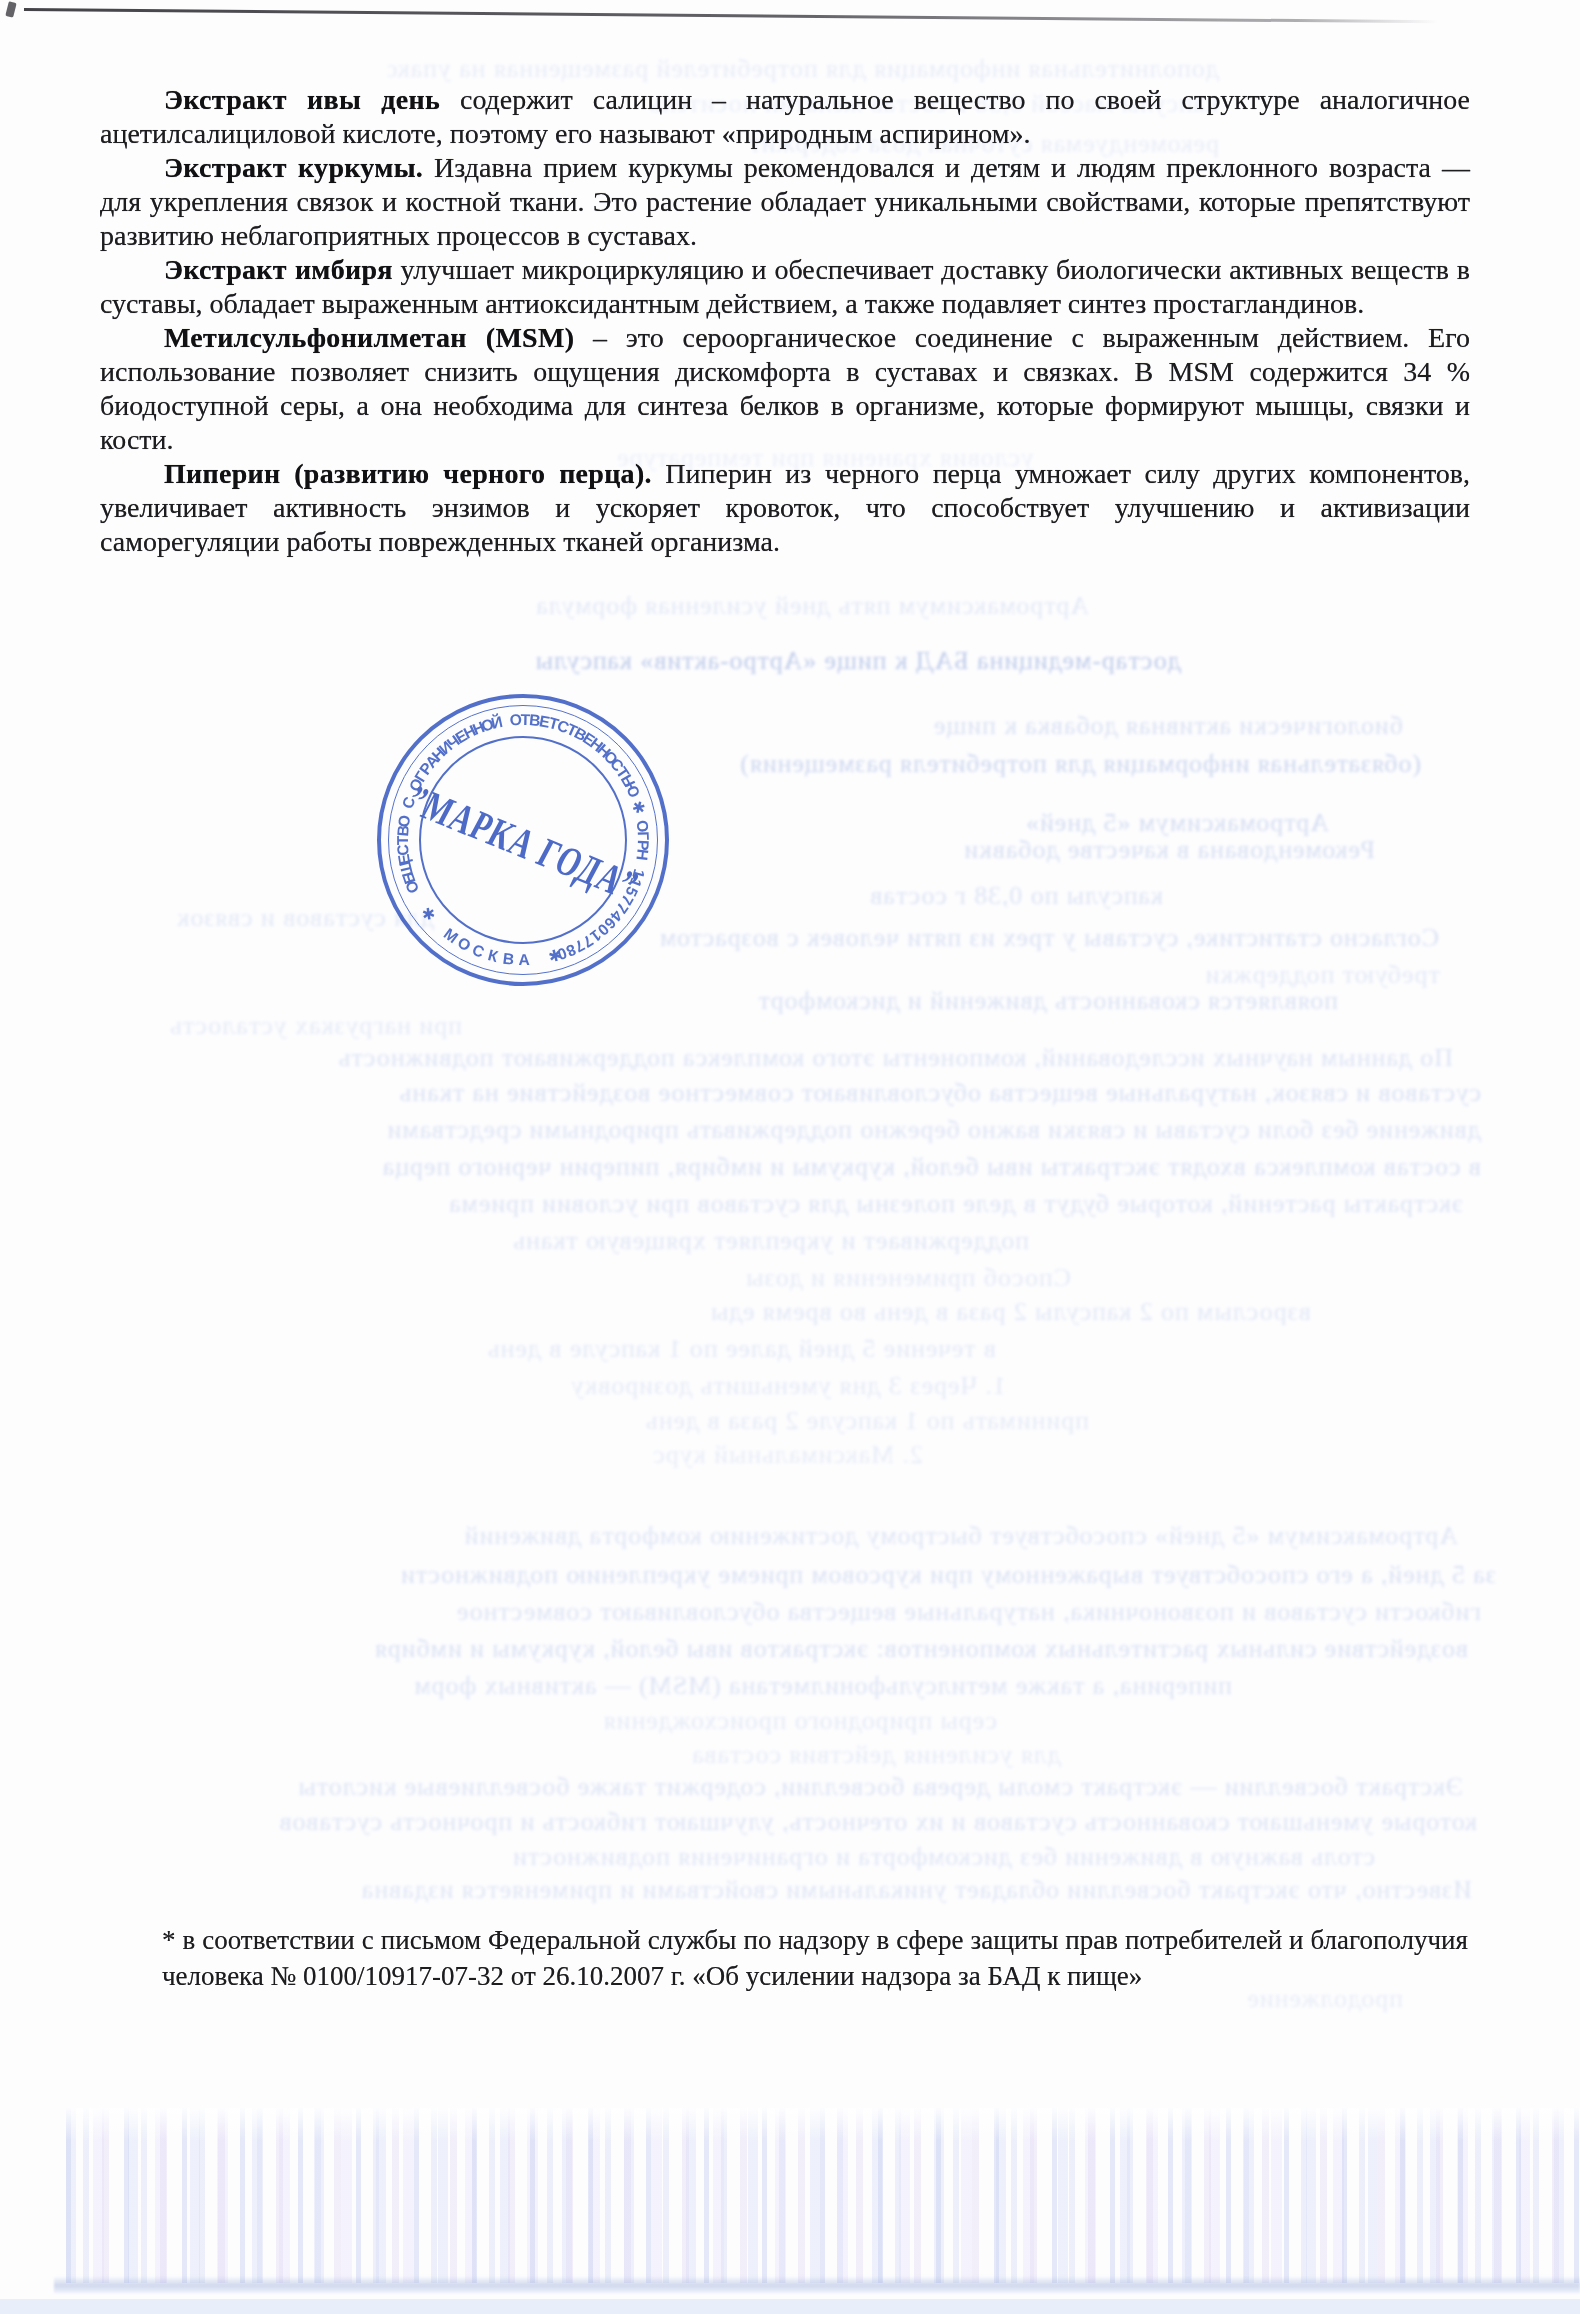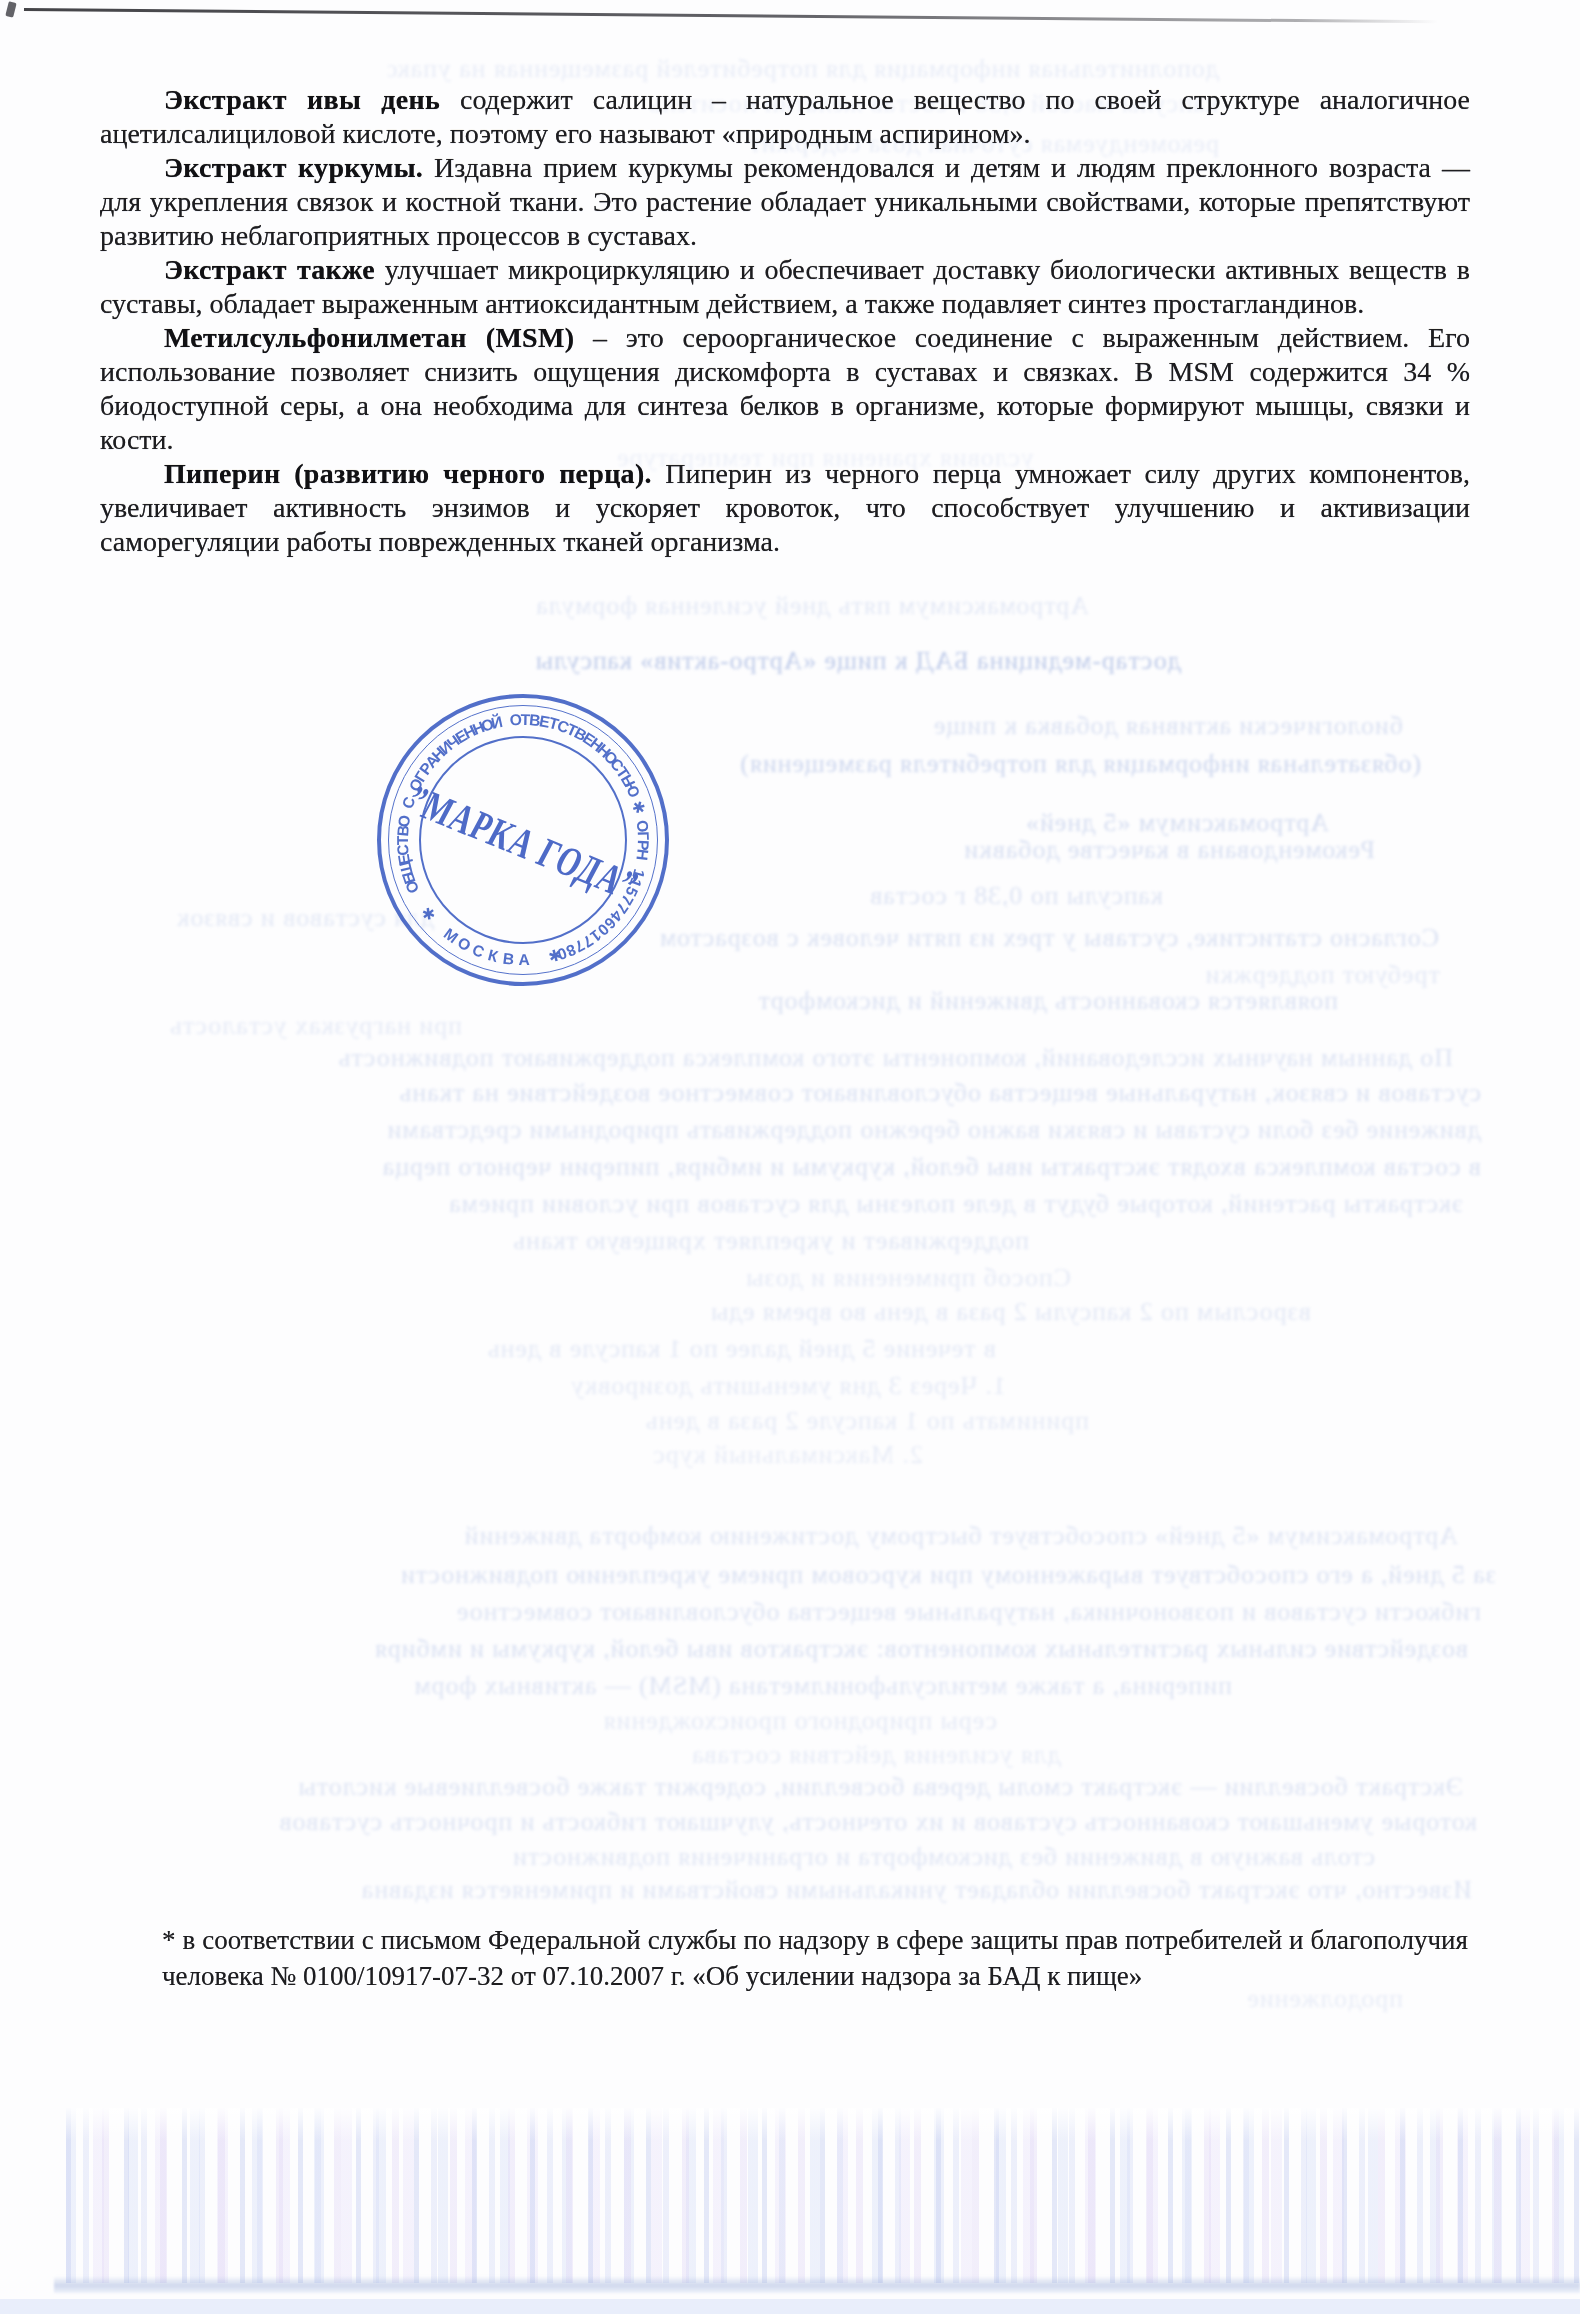--- a/index.html
+++ b/index.html
@@ -130,21 +130,21 @@
       <div class="bleed-line" style="top: 1807px; left: 102px; width: 1375px; opacity: 0.2;">которые уменьшают скованность суставов и их отечность, улучшают гибкость и прочность суставов</div>
       <div class="bleed-line" style="top: 1842px; left: 129px; width: 1246px; opacity: 0.18;">столь важную в движении без дискомфорта и ограничения подвижности</div>
       <div class="bleed-line" style="top: 1875px; left: 106px; width: 1366px; opacity: 0.19;">Известно, что экстракт босвеллии обладает уникальными свойствами и применяется издавна</div>
       <div class="bleed-line" style="top: 1984px; left: 1181px; width: 222px; opacity: 0.13;">продолжение</div>
     </div>
 
   <div class="body-text">
     <div>
         <p class="para"><b>Экстракт ивы день</b><span> содержит салицин – натуральное вещество по своей структуре аналогичное ацетилсалициловой кислоте, поэтому его называют «природным аспирином».</span></p>
         <p class="para"><b>Экстракт куркумы.</b><span> Издавна прием куркумы рекомендовался и детям и людям преклонного возраста — для укрепления связок  и костной ткани. Это растение обладает уникальными свойствами, которые препятствуют развитию неблагоприятных процессов в суставах.</span></p>
-        <p class="para"><b>Экстракт также</b><span> улучшает микроциркуляцию  и обеспечивает доставку биологически активных веществ в суставы, обладает выраженным антиоксидантным действием, а также подавляет синтез простагландинов.</span></p>
+        <p class="para"><b>Экстракт имбиря</b><span> улучшает микроциркуляцию  и обеспечивает доставку биологически активных веществ в суставы, обладает выраженным антиоксидантным действием, а также подавляет синтез простагландинов.</span></p>
         <p class="para"><b>Метилсульфонилметан (MSM)</b><span> – это сероорганическое соединение с выраженным действием. Его использование позволяет снизить ощущения дискомфорта в суставах и связках.  В MSM содержится 34 % биодоступной серы, а она необходима для синтеза белков в организме, которые формируют мышцы, связки и кости.</span></p>
         <p class="para"><b>Пиперин (развитию черного перца).</b><span> Пиперин из черного перца умножает силу других компонентов, увеличивает активность энзимов и ускоряет кровоток, что способствует улучшению и активизации саморегуляции работы поврежденных тканей  организма.</span></p>
       </div>
     <div class="block-lines">
     </div>
   </div>
 
   <div class="stamp">
     <div class="stamp-outer"></div>
     <div class="stamp-ring2"></div>
@@ -220,20 +220,20 @@
         <span class="arc-ch" style="transform: translate(-50%, -50%) rotate(22deg) translateY(120px);">С</span>
         <span class="arc-ch" style="transform: translate(-50%, -50%) rotate(14.5deg) translateY(120px);">К</span>
         <span class="arc-ch" style="transform: translate(-50%, -50%) rotate(7deg) translateY(120px);">В</span>
         <span class="arc-ch" style="transform: translate(-50%, -50%) rotate(-0.5deg) translateY(120px);">А</span>
         <span class="arc-ch" style="transform: translate(-50%, -50%) rotate(-8deg) translateY(120px);"> </span>
         <span class="arc-ch" style="transform: translate(-50%, -50%) rotate(-15.5deg) translateY(120px);">✱</span>
       </div>
     <div class="stamp-center">”МАРКА ГОДА”</div>
   </div>
 
-  <div class="footnote">* в соответствии с письмом Федеральной службы по надзору в сфере защиты прав потребителей и благополучия человека  № 0100/10917-07-32 от 07.10.2007 г. «Об усилении надзора за БАД к пище»</div>
+  <div class="footnote">* в соответствии с письмом Федеральной службы по надзору в сфере защиты прав потребителей и благополучия человека  № 0100/10917-07-32 от 26.10.2007 г. «Об усилении надзора за БАД к пище»</div>
 
   <div class="streaks"></div>
   <div class="streak-edge"></div>
   <div class="bottom-strip"></div>
 
 </div>
 
 
 </body></html>

